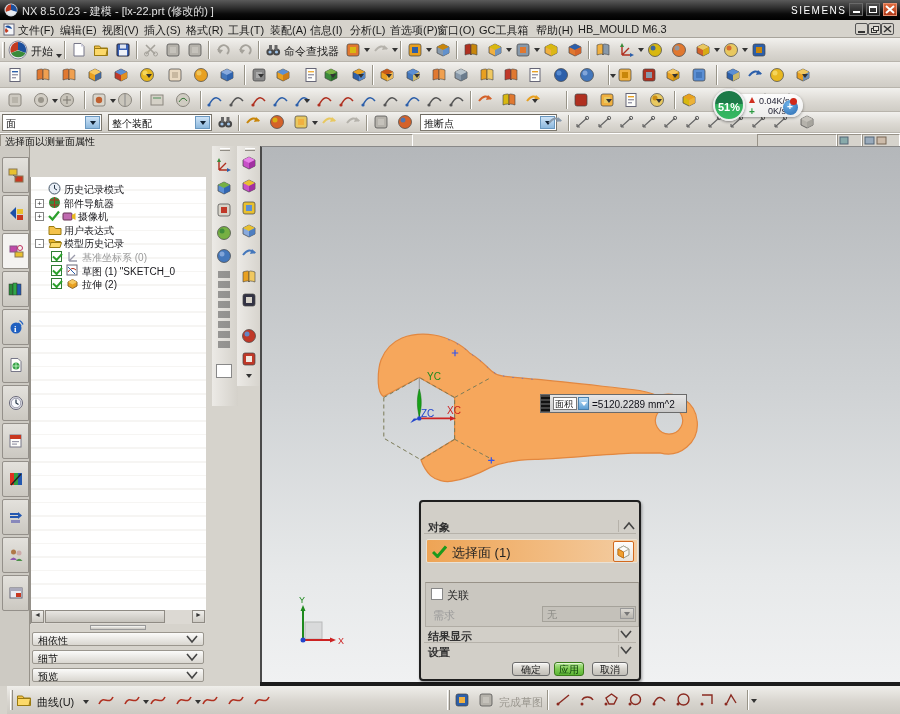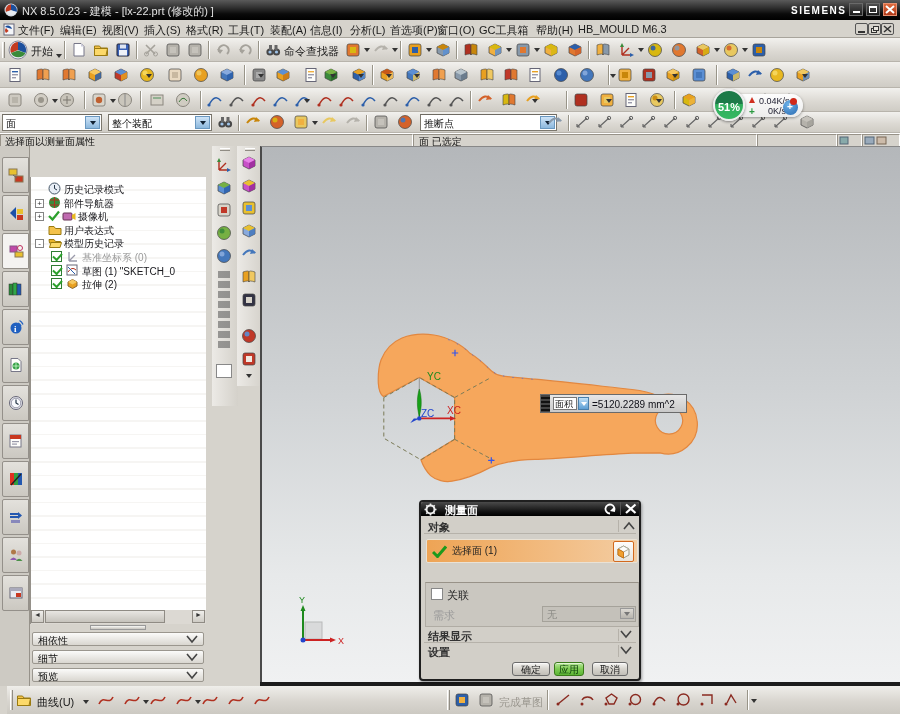--- a/index.html
+++ b/index.html
@@ -1,19 +1,19 @@
 <!DOCTYPE html>
 <html><head><meta charset="utf-8"><style>
 *{margin:0;padding:0;box-sizing:border-box}
 html,body{width:900px;height:714px;overflow:hidden;font-family:"Liberation Sans",sans-serif;background:#d6d3cc}
 .abs{position:absolute}
 #root{position:relative;width:900px;height:714px}
 
 #title{left:0;top:0;width:900px;height:20px;background:linear-gradient(#5a5a5a,#2e2e2e 40%,#0a0a0a 70%,#000);}
-#siemens{left:791px;top:5px;font-size:10px;font-weight:bold;color:#fff;letter-spacing:1.5px}
+#siemens{left:791px;top:5px;font-size:10px;font-weight:normal;color:#fff;letter-spacing:1.5px}
 .tbtn{top:3px;width:14px;height:13px;border:1px solid #6a6a6a;background:linear-gradient(#4e4e4e,#1c1c1c);color:#fff;font-size:9px;line-height:11px;text-align:center}
 
 #menu{left:0;top:20px;width:900px;height:18px;background:#d6d3cc;border-bottom:1px solid #a8a49c}
 #menu span{position:absolute;top:3px;font-size:11px;color:#1a1a1a}
 .mdibtn{top:3px;width:13px;height:12px;background:#d6d3cc;border:1px solid #555;color:#222;font-size:9px;line-height:10px;text-align:center;border-radius:2px}
 
 .tbrow{left:0;width:900px;background:linear-gradient(#f2f1ee,#dbd8d2 60%,#cfccc5)}
 .grip{top:4px;width:3px;border-left:1px solid #fff;border-right:1px solid #908c84}
 .sep{top:3px;width:2px;border-left:1px solid #989488;border-right:1px solid #fff}
 .ddl{width:0;height:0;border-left:3px solid transparent;border-right:3px solid transparent;border-top:4px solid #333}
@@ -671,23 +671,20 @@
       </svg>
 <svg class="abs" style="left:798px;top:1px" width="18" height="18" viewBox="0 0 18 18">
         <path d="M3 6 L9 3 L15 6 L15 12 L9 15 L3 12 Z" fill="#b5b2ab" stroke="#444" stroke-width=".7"></path>
         <path d="M3 6 L9 9 L15 6 L9 3 Z" fill="#c5c2bb"></path>
         <path d="M9 9 L9 15 L15 12 L15 6 Z" fill="#a5a29b" opacity=".85"></path>
       </svg>
 </div>
 <div id="prompt" class="abs">
 <div class="pcell abs" style="left:0px;width:413px">
         <span style="position:absolute;left:4px;top:0px">选择面以测量面属性</span>
-      </div>
-<div class="pcell abs" style="left:413px;width:344px">
-        <span style="position:absolute;left:5px;top:0px">面 已选定</span>
       </div>
 <div class="pcell abs" style="left:757px;width:80px"></div>
 <div class="pcell abs" style="left:837px;width:25px"><svg width="22" height="11">
           <rect x="2" y="2" width="8" height="7" fill="#8aa" stroke="#567"></rect>
         </svg></div>
 <div class="pcell abs" style="left:862px;width:38px"><svg width="30" height="11">
           <rect x="2" y="2" width="9" height="7" fill="#9ab" stroke="#567"></rect>
           <rect x="14" y="2" width="9" height="7" fill="#cba" stroke="#765"></rect>
         </svg></div>
 </div>
@@ -1005,48 +1002,31 @@
 <div id="canvasborder" class="abs"></div>
 <div id="mlabel" class="abs">
       <div class="grip2" style="background:repeating-linear-gradient(#444 0 2px,#111 2px 4px)"></div>
       <div class="mcombo">面积</div>
       <div class="mdd">
         <div class="ddl" style="margin:4px auto 0;border-top-color:#fff"></div>
       </div>
       <div class="mtxt">=5120.2289 mm^2</div>
     </div>
 <div id="dlg" class="abs">
-<div id="dlgtitle" class="abs">
-<svg class="abs" style="left:3px;top:1px" width="13" height="13">
-          <circle cx="6.5" cy="6.5" r="4" fill="none" stroke="#eee" stroke-width="2"></circle>
-          <g stroke="#eee" stroke-width="1.6">
-            <path d="M6.5 0.5 V3 M6.5 10 V12.5 M0.5 6.5 H3 M10 6.5 H12.5 M2.3 2.3 L4 4 M9 9 L10.7 10.7 M10.7 2.3 L9 4 M4 9 L2.3 10.7"></path>
-          </g>
-        </svg>
-<span class="dt">测量面</span>
-<svg class="abs" style="left:182px;top:1px" width="14" height="12">
-          <path d="M11 8 A4.5 4.5 0 1 0 7 10.5" fill="none" stroke="#fff" stroke-width="1.8"></path>
-          <path d="M11 4 l1 5 -5 -1 Z" fill="#fff"></path>
-        </svg>
-<div class="abs" style="left:199px;top:0px;width:1px;height:13px;background:#555"></div>
-<svg class="abs" style="left:203px;top:1px" width="14" height="12">
-          <path d="M2 1.5 L11.5 10 M11.5 1.5 L2 10" stroke="#fff" stroke-width="2.2"></path>
-        </svg>
-</div>
 <div class="dsec abs" style="left:3px;top:17px">
         <b>对象</b>
         <span class="varr"><svg width="14" height="10" style="margin:1px 0 0 3px">
             <path d="M2 8 L7 2 L12 8" fill="none" stroke="#444" stroke-width="1.6"></path>
           </svg></span>
       </div>
 <div id="selrow" class="abs">
 <svg class="abs" style="left:5px;top:5px" width="15" height="13">
           <path d="M1 7 L5.5 11.5 L14 1.5" stroke="#1d9a1d" stroke-width="3" fill="none"></path>
         </svg>
-<div class="abs" style="left:25px;top:4px;font-size:10px;color:#222">选择面 (1)</div>
+<div class="abs" style="left:25px;top:4px;font-size:13px;color:#222">选择面 (1)</div>
 <div id="cubebtn"><svg width="19" height="19" style="margin:0px 0 0 0px">
             <path d="M4 7 L9.5 4 L15 7 L15 13 L9.5 16 L4 13 Z" fill="#f4f4f0" stroke="#998"></path>
             <path d="M4 7 L9.5 10 L15 7 L9.5 4 Z" fill="#fdfdfb" stroke="#aa9"></path>
             <path d="M4 7 L9.5 10 L9.5 16 L4 13 Z" fill="#f0a030" stroke="#c8761a"></path>
           </svg></div>
 </div>
 <div id="dgroup" class="abs">
 <div class="abs" style="left:5px;top:5px;width:12px;height:12px;background:#fff;border:1px solid #888"></div>
 <div class="abs" style="left:21px;top:5px;font-size:11px;color:#222">关联</div>
 <div class="abs" style="left:7px;top:25px;font-size:11px;color:#999">需求</div>

